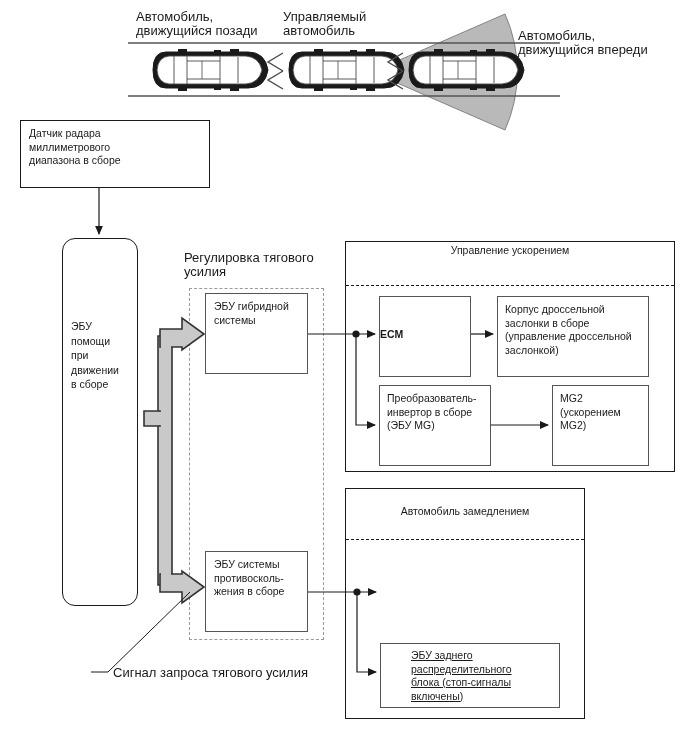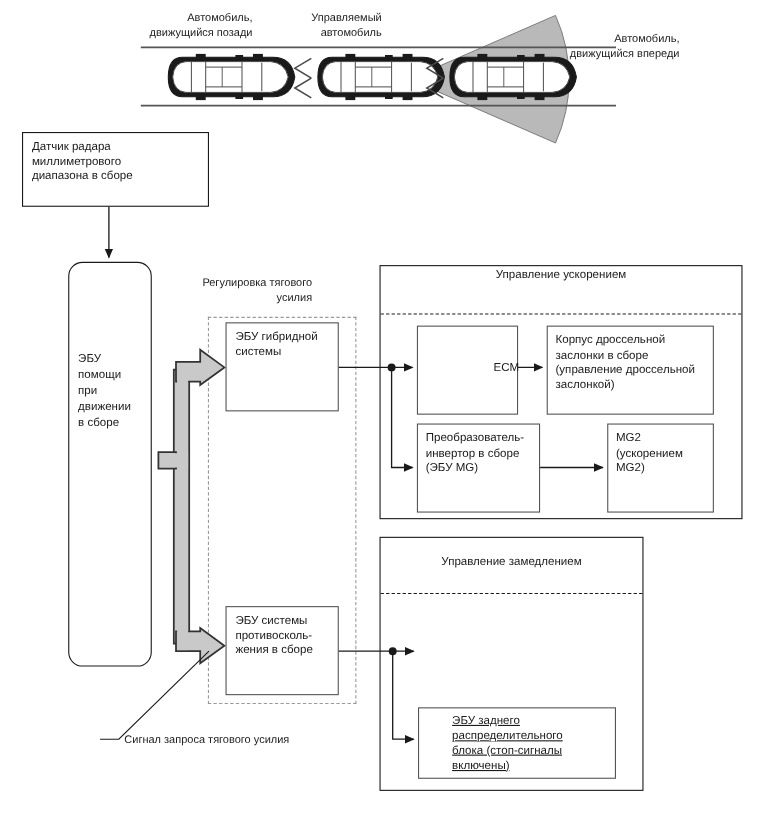--- a/index.html
+++ b/index.html
@@ -14,25 +14,24 @@
   }
   #canvas {
     position: relative;
     width: 688px;
     height: 755px;
     background: #ffffff;
     overflow: hidden;
   }
   .lbl {
     position: absolute;
-    font-size: 10px;
+    font-size: 13px;
     line-height: 13.5px;
     color: #1a1a1a;
     white-space: pre-line;
-    text-align: right;
   }
   .box {
     position: absolute;
     border: 1px solid #555555;
     background: #ffffff;
     box-sizing: border-box;
   }
   .box.thick {
     border: 1px solid #1a1a1a;
   }
@@ -162,21 +161,21 @@
       <polyline points="283,53 268,62 283,71"></polyline>
       <polyline points="283,71 268,80 283,89"></polyline>
     </g>
 
     <g stroke="#4a4a4a" stroke-width="1.4" fill="none">
       <polyline points="403,53 388,62 403,71"></polyline>
       <polyline points="403,71 388,80 403,89"></polyline>
     </g>
   </svg>
 
-  <div class="box thick" style="left:20px; top:120px; width:170px; height:68px;">
+  <div class="box thick" style="left:20px; top:120px; width:190px; height:68px;">
     <div class="btext" style="left:8px; top:6px;">Датчик радара
 миллиметрового
 диапазона в сборе</div>
   </div>
 
   <div class="rbox" style="left:62px; top:238px; width:76px; height:368px;padding-left:12px;">
     <div class="btext" style="left:8px; top:80px;">ЭБУ
 помощи
 при
 движении
@@ -200,21 +199,21 @@
   </div>
 
   <div class="lbl" style="left:113px; top:666px;">Сигнал запроса тягового усилия</div>
 
   <div class="panel" style="left:345px; top:241px; width:330px; height:231px;">
     <div class="panel-title" style="top:2px;">Управление ускорением</div>
     <div class="panel-sep" style="top:43px;"></div>
   </div>
 
   <div class="box" style="left:379px; top:296px; width:92px; height:81px;">
-    <div class="btext" style="left:0px; top:31px; width:92px; text-align:right;">ECM</div>
+    <div class="btext" style="left:0px; top:31px; width:92px; text-align:left;font-weight:bold;">ECM</div>
   </div>
 
   <div class="box" style="left:497px; top:296px; width:152px; height:81px;">
     <div class="btext" style="left:7px; top:6px;">Корпус дроссельной
 заслонки в сборе
 (управление дроссельной
 заслонкой)</div>
   </div>
 
   <div class="box" style="left:379px; top:385px; width:112px; height:81px;">
@@ -223,21 +222,21 @@
 (ЭБУ MG)</div>
   </div>
 
   <div class="box" style="left:552px; top:385px; width:97px; height:81px;">
     <div class="btext" style="left:7px; top:6px;">MG2
 (ускорением
 MG2)</div>
   </div>
 
   <div class="panel" style="left:345px; top:488px; width:240px; height:231px;">
-    <div class="panel-title" style="top:16px;">Управление замедлением</div>
+    <div class="panel-title" style="top:16px;">Автомобиль замедлением</div>
     <div class="panel-sep" style="top:50px;"></div>
   </div>
 
 
   <div class="box" style="left:380px; top:643px; width:180px; height:65px;">
     <div class="btext" style="left:30px; top:5px;text-decoration:underline;">ЭБУ заднего
 распределительного
 блока (стоп-сигналы
 включены)</div>
   </div>

